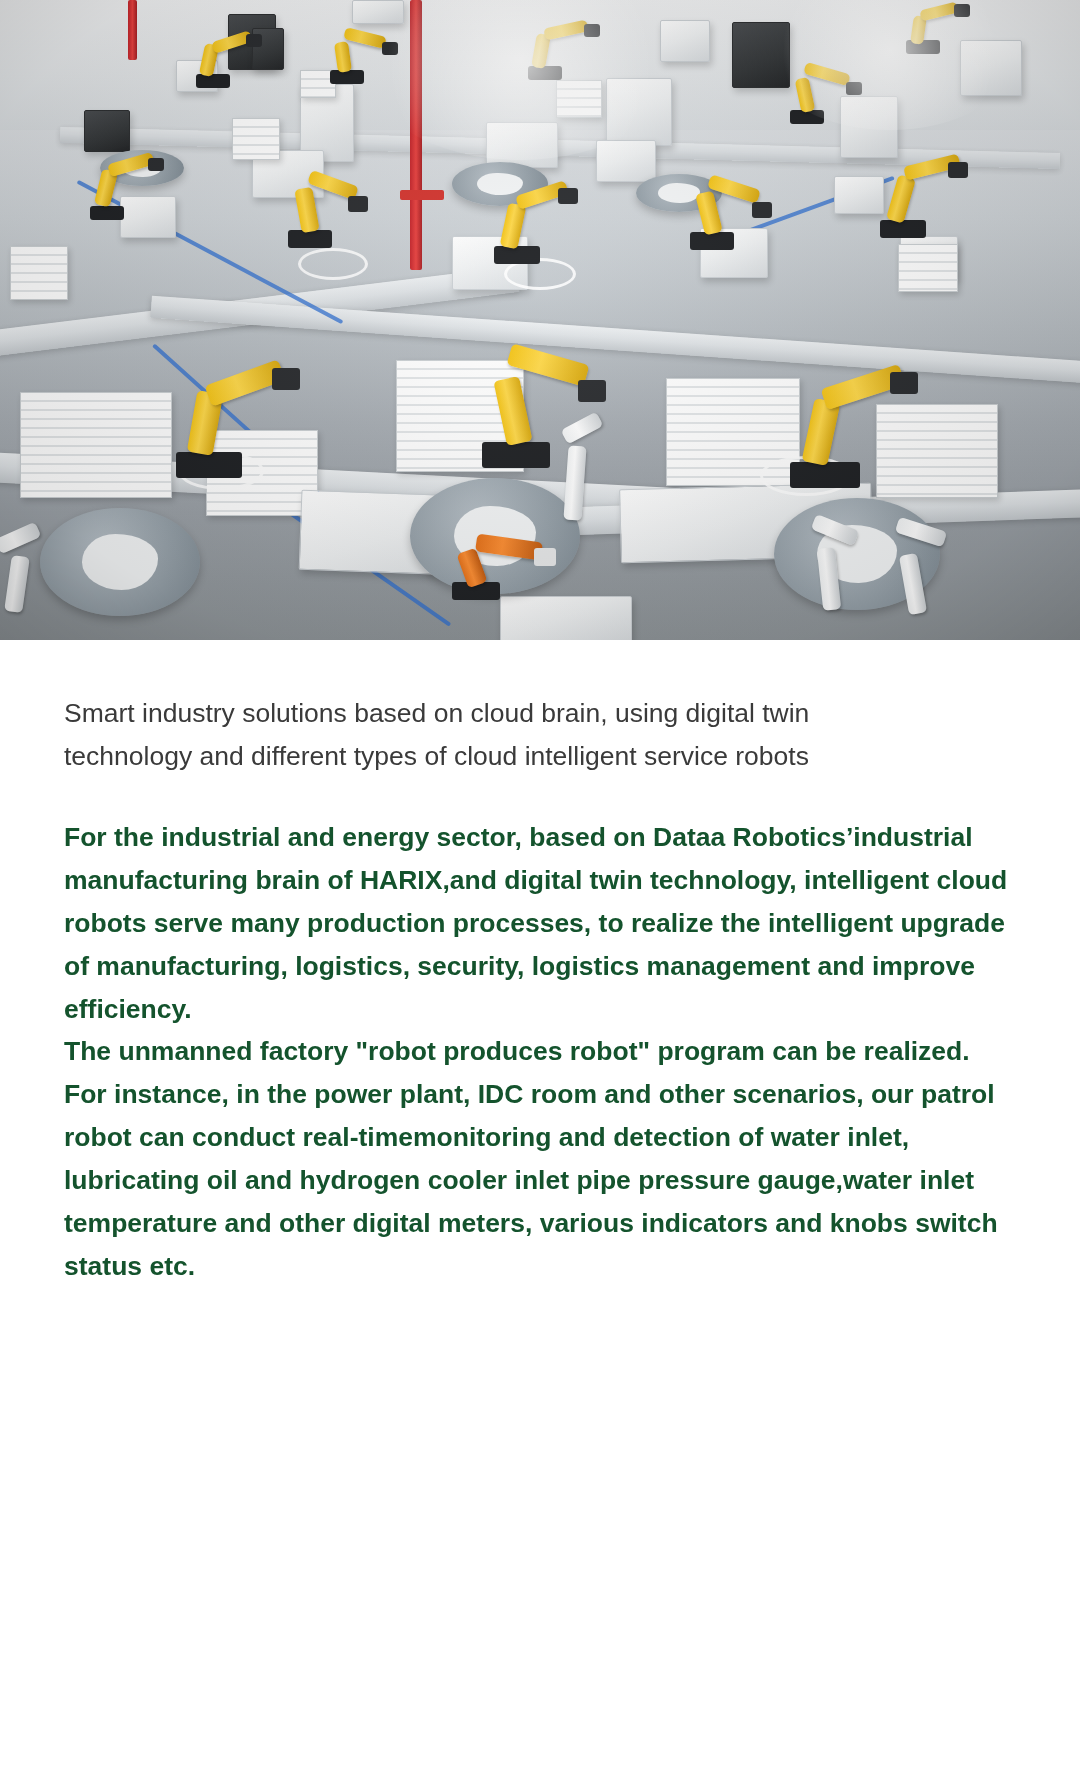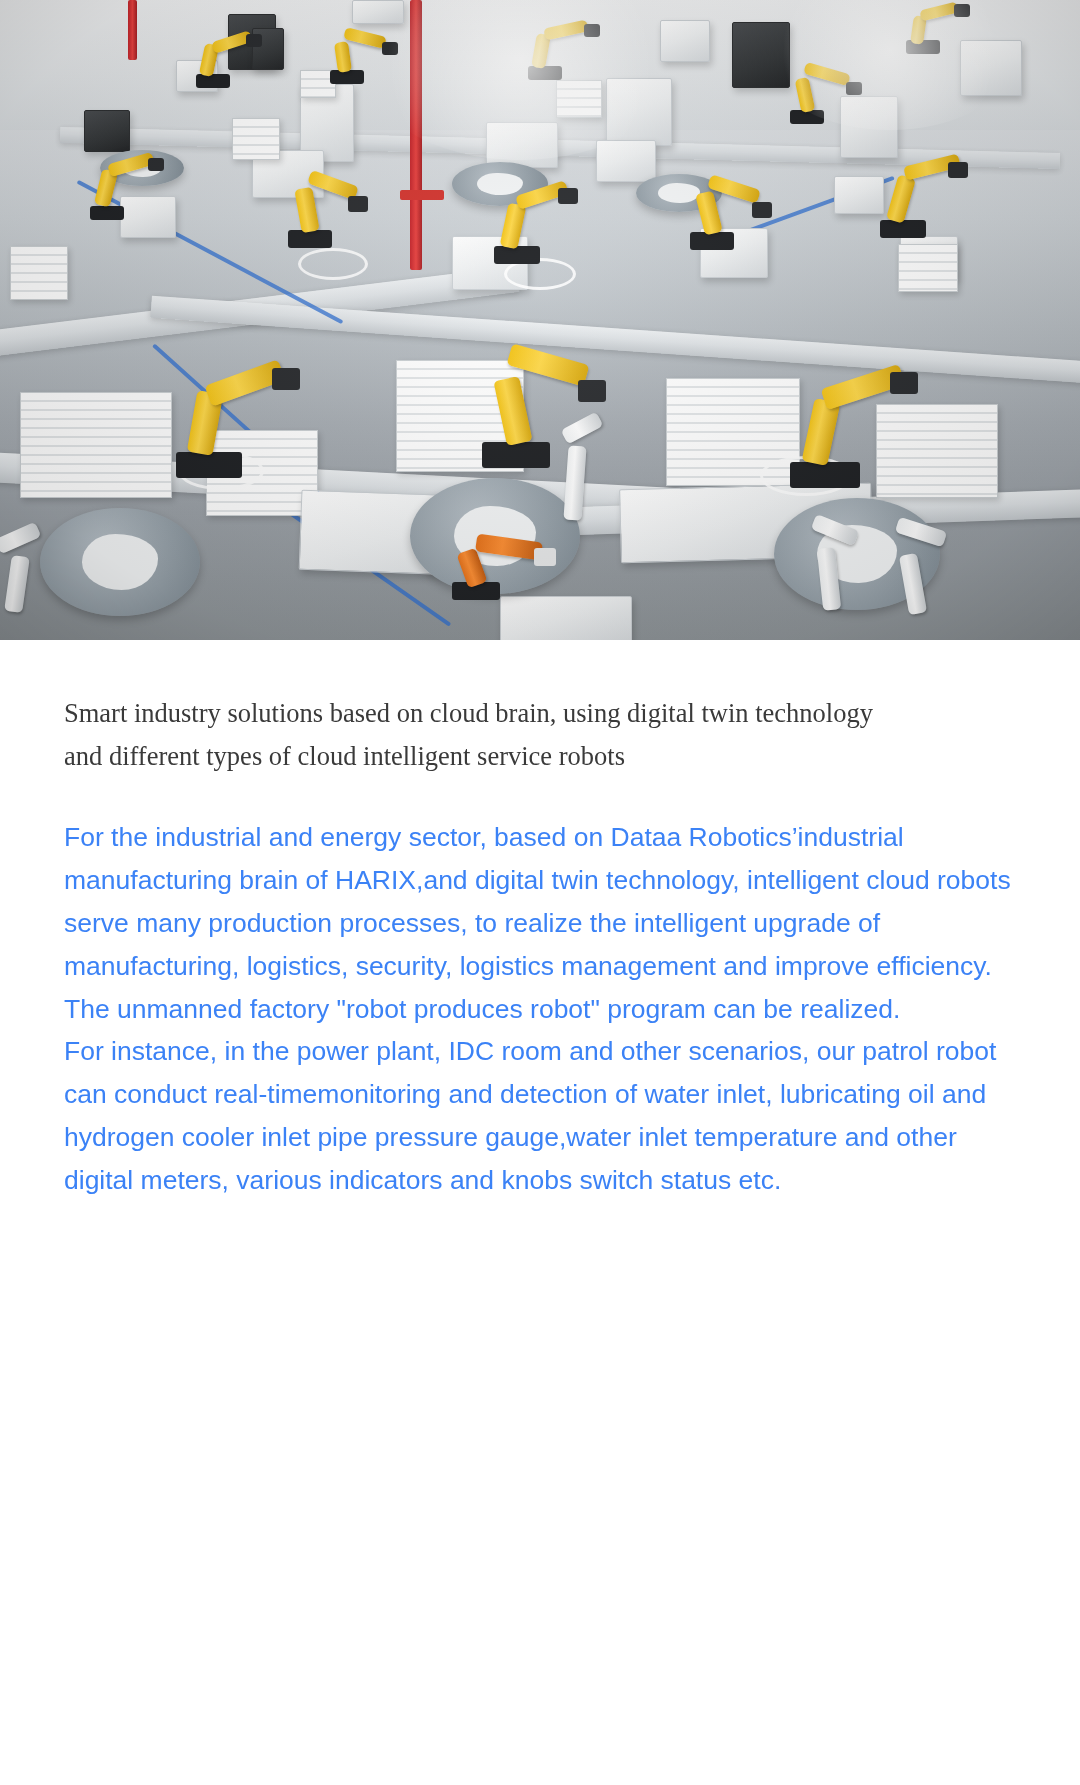--- a/index.html
+++ b/index.html
@@ -175,27 +175,27 @@
     color: #0d0d0d;
     letter-spacing: -0.5px;
     font-family: "Liberation Sans", sans-serif;
   }
   .lede {
     margin: 52px 0 0 0;
     font-size: 26.5px;
     line-height: 1.62;
     color: #3a3a3a;
     max-width: 840px;
-    font-family: Liberation Serif, serif;
   }
   .body-block {
     margin: 38px 0 0 0;
     font-size: 26.5px;
     line-height: 1.62;
-    color: #3b82f6;
+    color: #14532d;
+    font-weight: bold;
   }
   .body-block p {
     margin: 0;
   }
   .body-block p + p {
     margin-top: 0;
   }
 </style>
 </head>
 <body>

